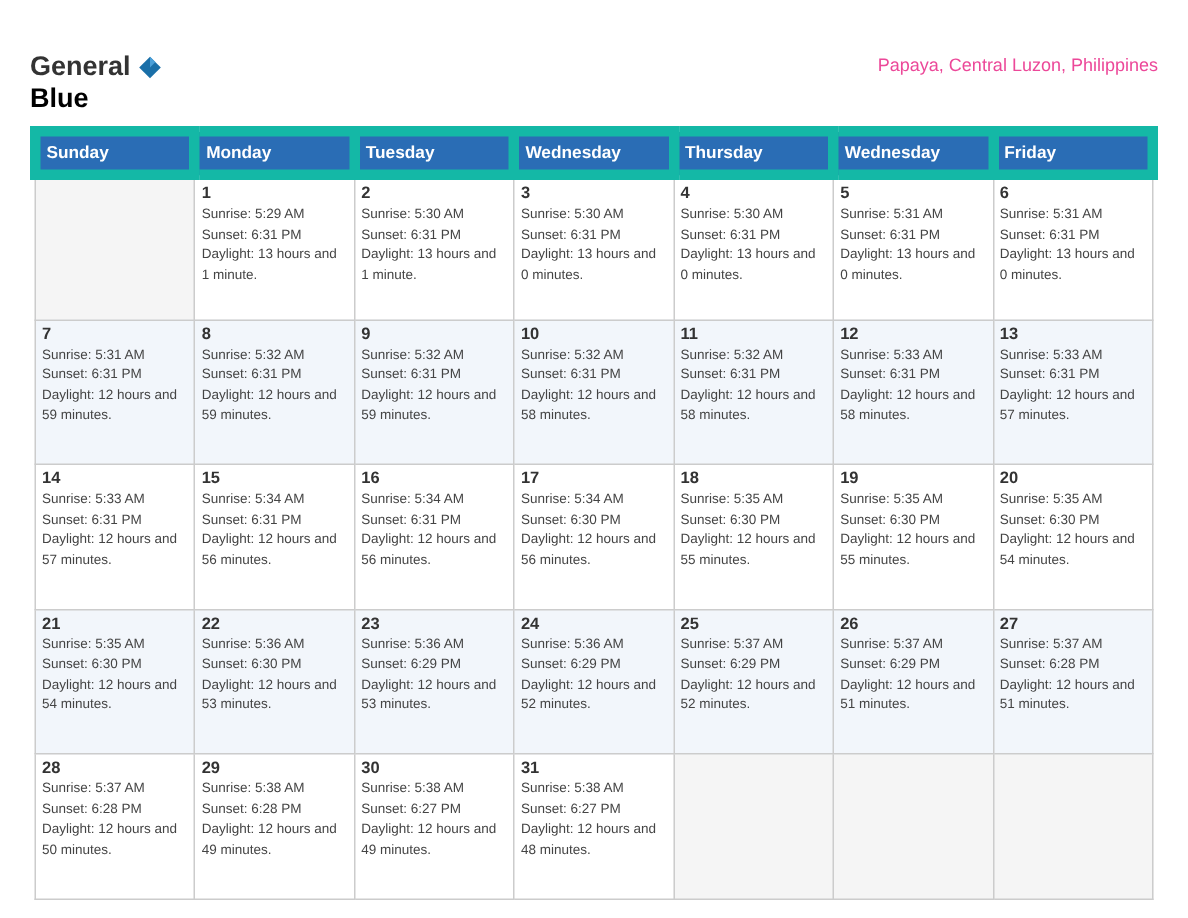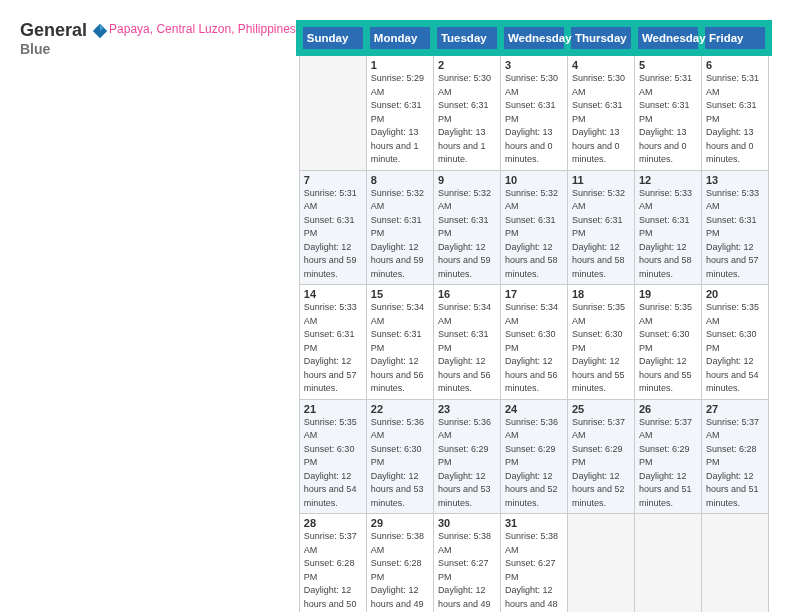--- a/index.html
+++ b/index.html
@@ -6,23 +6,23 @@
     body {
       font-family: Arial, sans-serif;
       background: #fff;
       width: 792px;
       height: 612px;
       overflow: hidden;
     }
     .page {
       width: 792px;
       height: 612px;
-      padding: 20px 20px 12px 20px;
-      display: flex;
-      flex-direction: row;
+      padding: 34px 20px 12px 20px;
+      display: flex;
+      flex-direction: column;
     }
     .header {
       display: flex;
       justify-content: space-between;
       align-items: flex-start;
       margin-bottom: 8px;
     }
     .logo {
       display: flex;
       flex-direction: column;
@@ -32,23 +32,23 @@
       display: flex;
       align-items: center;
       gap: 2px;
     }
     .logo-general {
       font-size: 18px;
       font-weight: bold;
       color: #333;
     }
     .logo-blue {
-      font-size: 14px;
-      font-weight: bold;
-      color: #737373;
+      font-size: 18px;
+      font-weight: bold;
+      color: #000000;
     }
     .logo-icon {
       width: 18px;
       height: 18px;
       margin-left: 2px;
     }
     .title-section {
       text-align: right;
     }
     .month-year {

